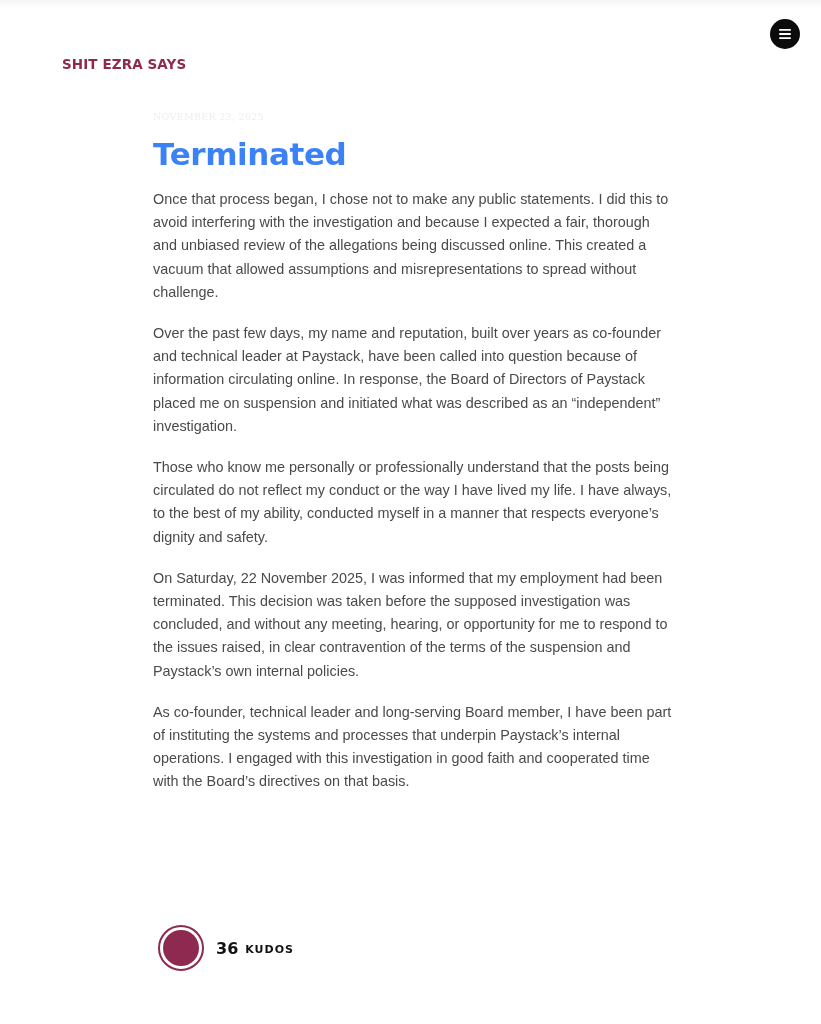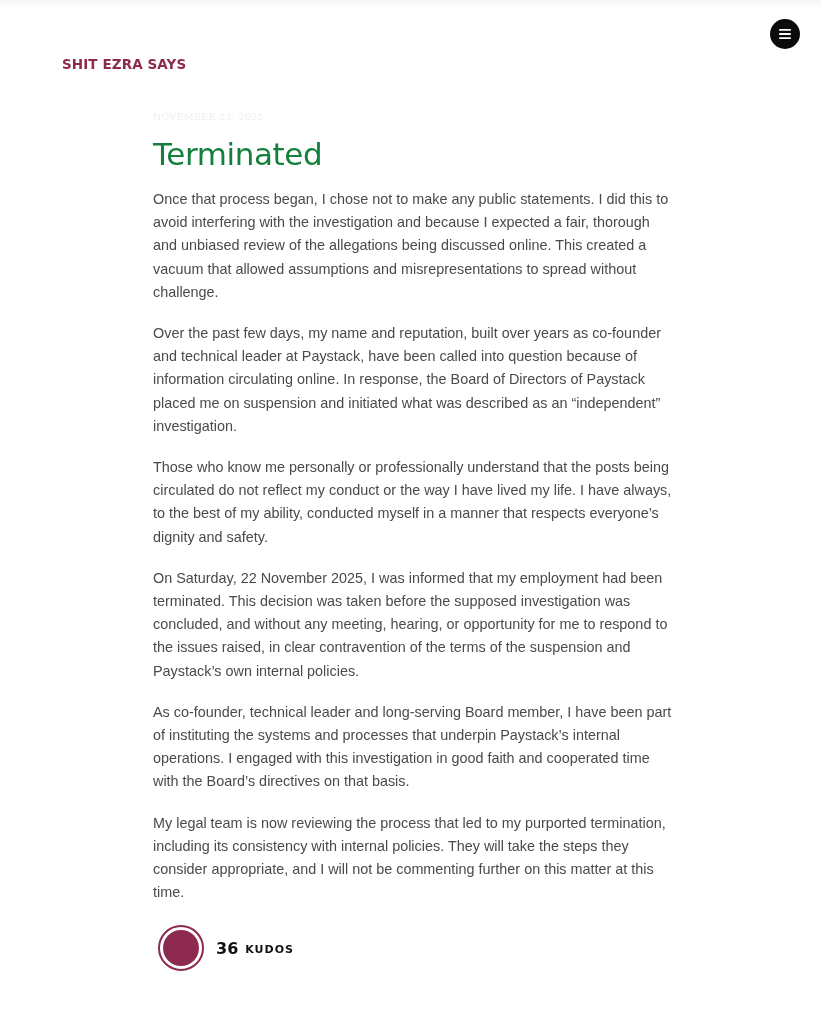--- a/index.html
+++ b/index.html
@@ -57,24 +57,24 @@
       font-family: "DejaVu Serif", serif;
       font-size: 9.5px;
       color: #eeeeee;
       letter-spacing: 0.3px;
       height: 18px;
       line-height: 18px;
       margin: 0;
     }
     .post-title {
       font-family: "DejaVu Sans", sans-serif;
-      font-weight: normal;
+      font-weight: bold;
       font-size: 31px;
       letter-spacing: -0.4px;
-      color: #15803d;
+      color: #3b82f6;
       margin: 8px 0 14px 0;
       line-height: 40px;
     }
     .post-body p {
       font-family: "Liberation Sans", sans-serif;
       font-size: 14.4px;
       line-height: 23.2px;
       color: #4a4a4a;
       margin: 0 0 18px 0;
       width: 520px;
@@ -139,21 +139,20 @@
 
 <main class="article">
   <div class="post-date">NOVEMBER 23, 2025</div>
   <h1 class="post-title">Terminated</h1>
   <div class="post-body">
     <p>Once that process began, I chose not to make any public statements. I did this to avoid interfering with the investigation and because I expected a fair, thorough and unbiased review of the allegations being discussed online. This created a vacuum that allowed assumptions and misrepresentations to spread without challenge.</p>
     <p>Over the past few days, my name and reputation, built over years as co-founder and technical leader at Paystack, have been called into question because of information circulating online. In response, the Board of Directors of Paystack placed me on suspension and initiated what was described as an “independent” investigation.</p>
     <p>Those who know me personally or professionally understand that the posts being circulated do not reflect my conduct or the way I have lived my life. I have always, to the best of my ability, conducted myself in a manner that respects everyone’s dignity and safety.</p>
     <p>On Saturday, 22 November 2025, I was informed that my employment had been terminated. This decision was taken before the supposed investigation was concluded, and without any meeting, hearing, or opportunity for me to respond to the issues raised, in clear contravention of the terms of the suspension and Paystack’s own internal policies.</p>
     <p>As co-founder, technical leader and long-serving Board member, I have been part of instituting the systems and processes that underpin Paystack’s internal operations. I engaged with this investigation in good faith and cooperated time with the Board’s directives on that basis.</p>
-    <p>My legal team is now reviewing the process that led to my purported termination, including its consistency with internal policies. They will take the steps they consider appropriate, and I will not be commenting further on this matter at this time.</p>
   </div>
 </main>
 
 <div class="kudos">
   <div class="kudo-circle">
     <div class="kudo-fill"></div>
   </div>
   <span class="kudo-count">36</span>
   <span class="kudo-label">KUDOS</span>
 </div>

